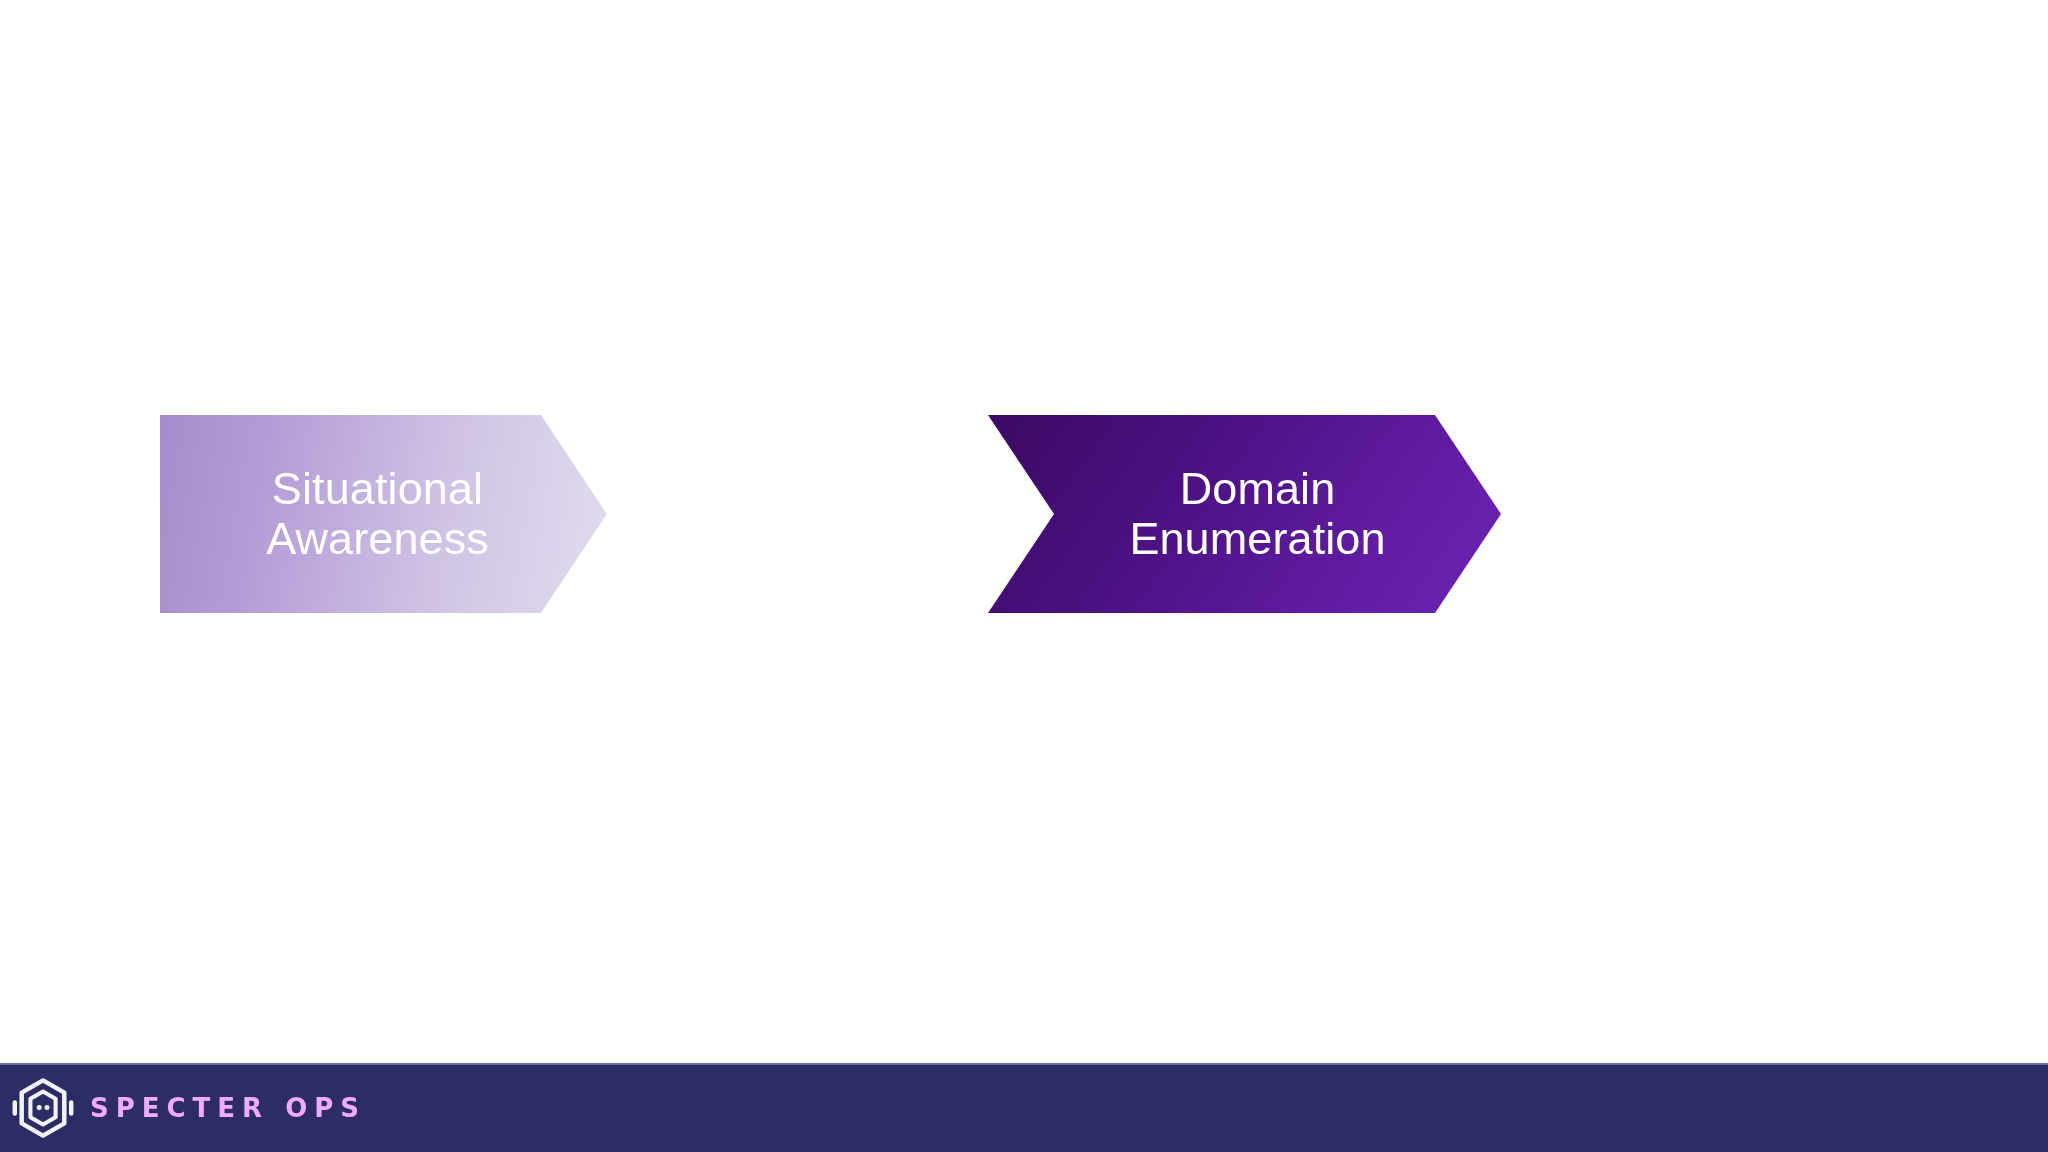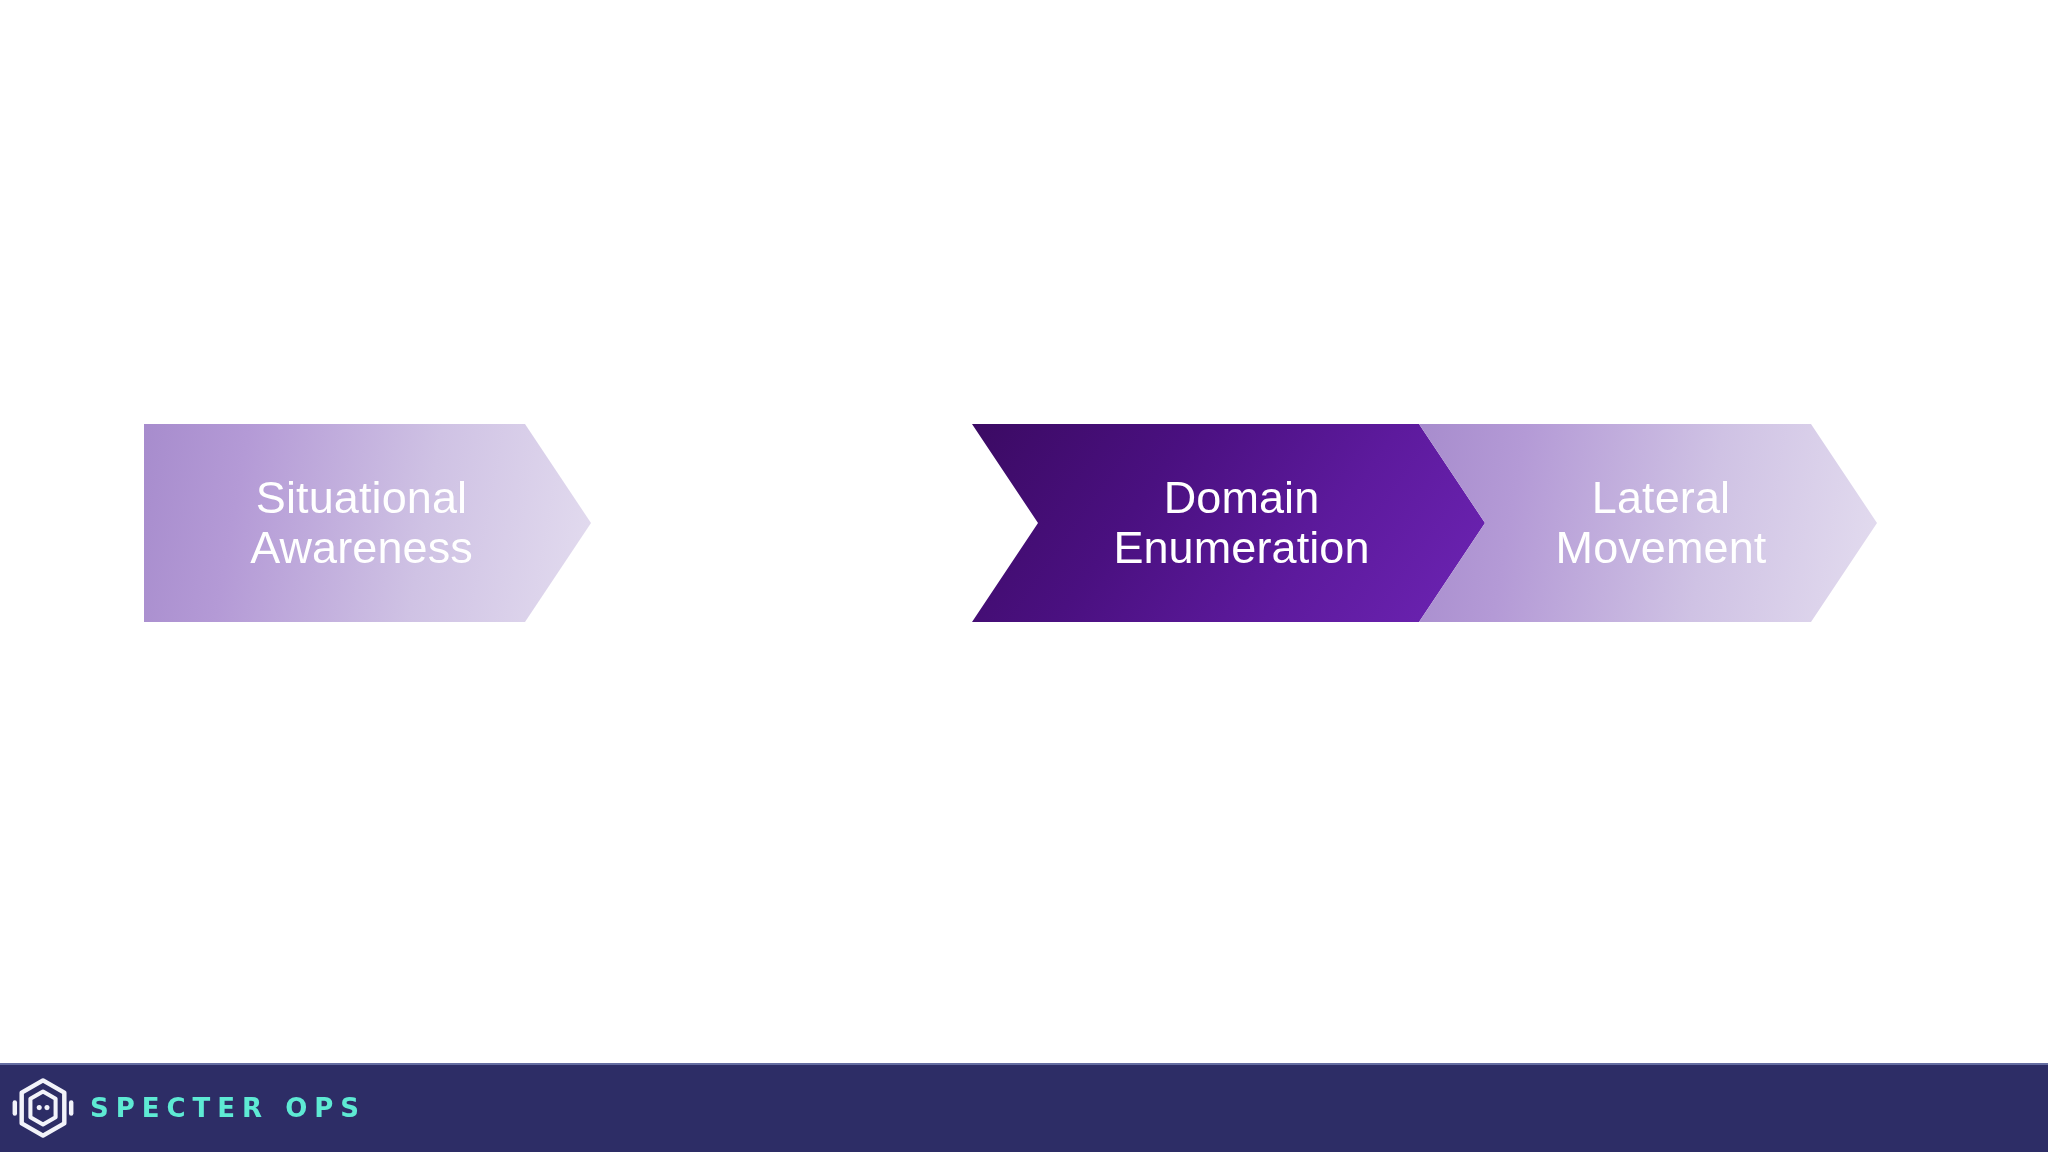--- a/index.html
+++ b/index.html
@@ -20,25 +20,24 @@
   
   #slide {
     position: absolute;
     inset: 0;
     background: #ffffff;
   }
 
   
   #process-band {
     position: absolute;
-    left: 144px;
+    left: 160px;
     top: 415px;
     width: 1733px;
     height: 140px;
-    margin-top: 9px;
   }
 
   .chevron {
     position: absolute;
     top: 0;
     height: 198px;
     display: flex;
     align-items: center;
     justify-content: center;
     box-sizing: border-box;
@@ -120,21 +119,21 @@
   }
 
   #brand {
     display: flex;
     align-items: center;
     margin-left: 12px;
   }
   #brand-mark { display: block; }
   #brand-wordmark {
     margin-left: 16px;
-    color: #5eead4;
+    color: #f0abfc;
     font-size: 26px;
     letter-spacing: 7px;
     font-weight: 700;
     font-family: "DejaVu Sans", sans-serif;
     white-space: nowrap;
   }
 </style>
 </head>
 <body>
 
@@ -146,24 +145,20 @@
       <span class="chev-label">Situational
 Awareness</span>
     </div>
 
 
     <div class="chevron fill-active" style="left:828px; width:513px;">
       <span class="chev-label">Domain
 Enumeration</span>
     </div>
 
-    <div class="chevron fill-dim" style="left:1275px; width:458px;">
-      <span class="chev-label">Lateral
-Movement</span>
-    </div>
 
   </div>
 
   <div id="footer-bar">
     <div id="footer-hairline"></div>
 
     <div id="brand">
 
       <svg id="brand-mark" width="62" height="62" viewBox="0 0 64 64">
 

